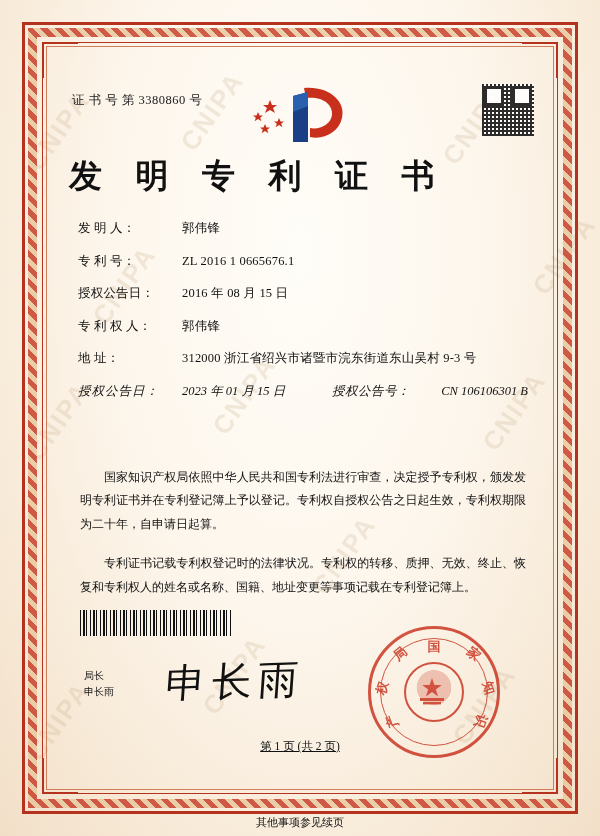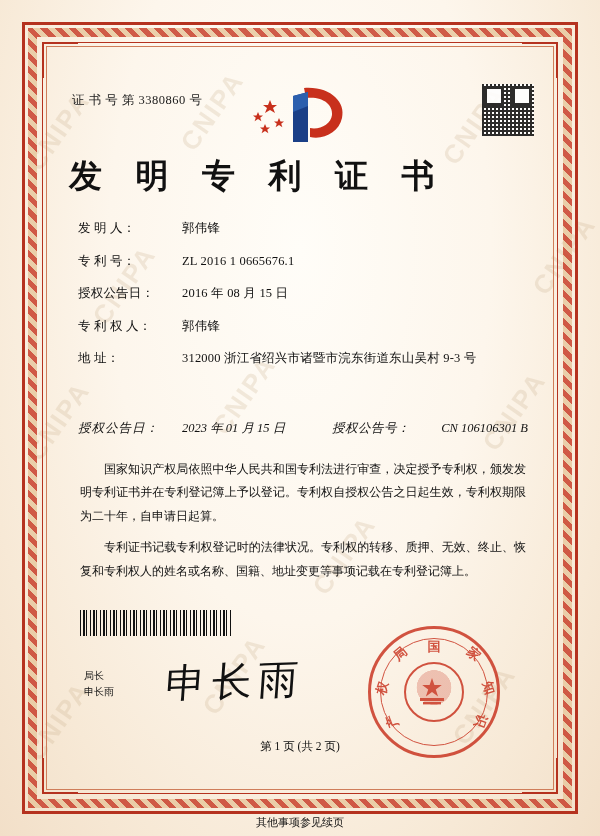--- a/index.html
+++ b/index.html
@@ -168,36 +168,36 @@
   .row-dual {
     display: flex;
     align-items: baseline;
     font-size: 12.5px;
     color: #111;
     margin-bottom: 15px;
     font-style: italic;
   }
   .row-dual .lbl { width: 104px; flex: 0 0 104px; letter-spacing: 1px; }
   .row-dual .val { flex: 0 0 150px; }
-  .row-dual .lbl2 { flex: 0 0 92px; letter-spacing: .5px; margin-top: 37px; }
+  .row-dual .lbl2 { flex: 0 0 92px; letter-spacing: .5px; }
   .row-dual .val2 { flex: 1; text-align: right; }
 
   
   .paras {
     position: absolute;
     left: 22px;
     right: 16px;
     top: 392px;
     font-size: 12px;
     line-height: 1.95;
     color: #111;
     text-align: justify;
   }
   .paras p {
-    margin: 8px 0 3px 0;
+    margin: 16px 0 3px 0;
     text-indent: 24px;
   }
 
   
   .barcode {
     position: absolute;
     left: 22px;
     top: 552px;
     width: 152px;
     height: 26px;
@@ -263,20 +263,21 @@
     transform-origin: center;
   }
 
   .page-num {
     position: absolute;
     left: 0; right: 0;
     bottom: 24px;
     text-align: center;
     font-size: 11.5px;
     color: #111;
+    text-decoration: underline;
   }
 
   .footer-note {
     position: absolute;
     left: 0; right: 0;
     bottom: 6px;
     text-align: center;
     font-size: 11px;
     color: #111;
   }

